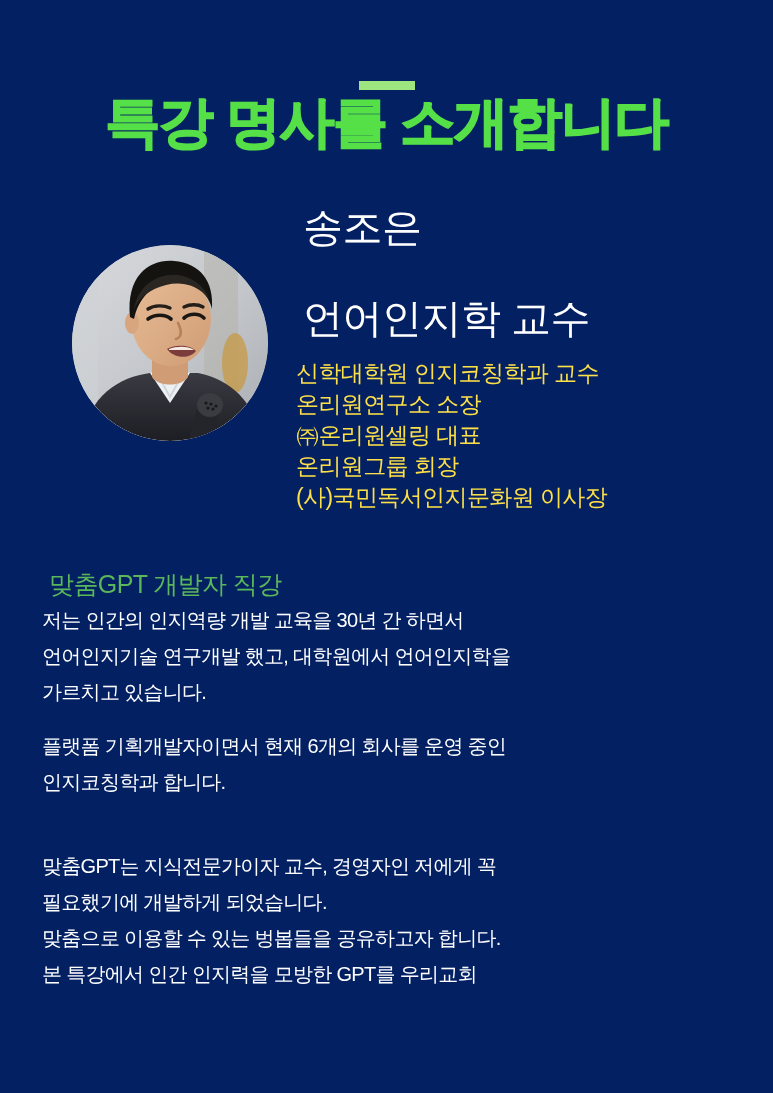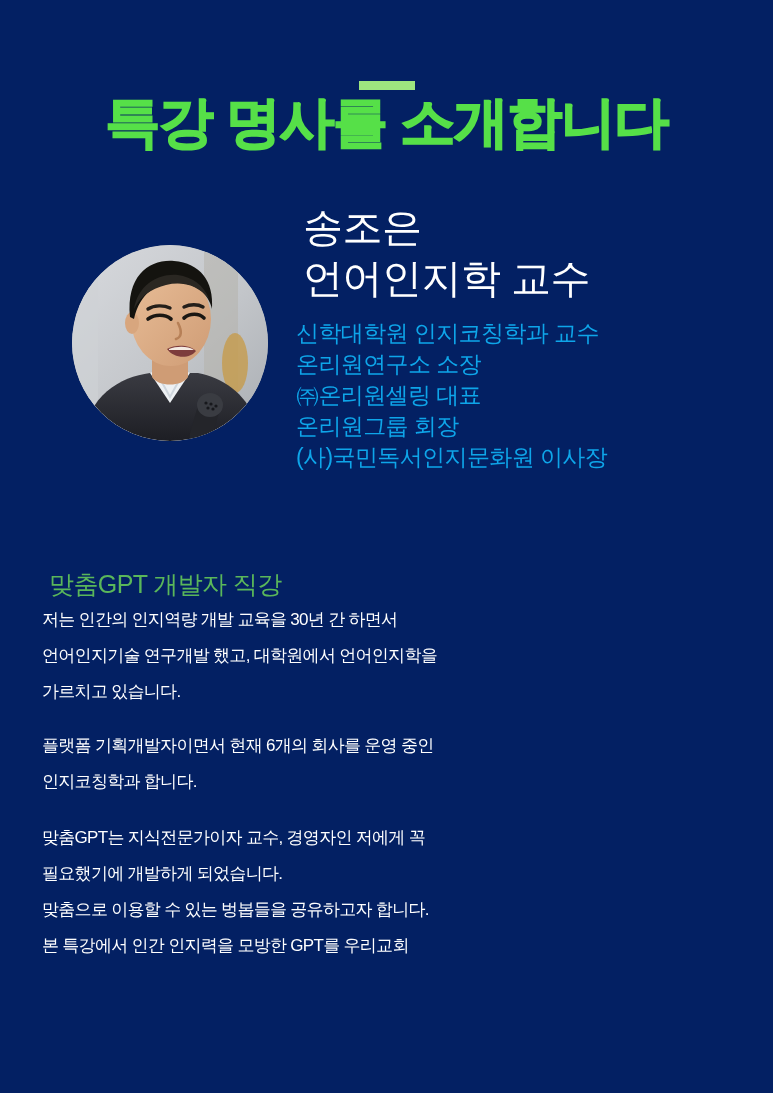--- a/index.html
+++ b/index.html
@@ -84,28 +84,29 @@
     letter-spacing: -0.5px;
     padding-left: 7px;
   }
   .speaker-role {
     color: #ffffff;
     font-size: 40px;
     line-height: 52px;
     font-weight: 400;
     letter-spacing: -0.5px;
     padding-left: 7px;
+    margin-top: 40px;
   }
   .credentials {
     margin-top: 14px;
     list-style: none;
     padding: 0;
   }
   .credentials li {
-    color: #0ea5e9;
+    color: #fde047;
     font-size: 23px;
     line-height: 31px;
     font-weight: 400;
     letter-spacing: -0.6px;
     white-space: nowrap;
   }
 
   
   .body-copy {
     position: absolute;
@@ -116,21 +117,21 @@
   .kicker {
     color: #5ab75a;
     font-size: 25px;
     line-height: 36px;
     font-weight: 400;
     letter-spacing: -0.6px;
     padding-left: 7px;
   }
   .para {
     color: #ffffff;
-    font-size: 17px;
+    font-size: 20px;
     line-height: 36px;
     font-weight: 400;
     letter-spacing: -0.7px;
     margin-top: 18px;
   }
   .para.tight {
     margin-top: 0;
   }
   .para .line {
     display: block;
@@ -232,21 +233,21 @@
     <span class="line">저는 인간의 인지역량 개발 교육을 30년 간 하면서</span>
     <span class="line">언어인지기술 연구개발 했고, 대학원에서 언어인지학을</span>
     <span class="line">가르치고 있습니다.</span>
   </div>
 
   <div class="para" style="">
     <span class="line">플랫폼 기획개발자이면서 현재 6개의 회사를 운영 중인</span>
     <span class="line">인지코칭학과 합니다.</span>
   </div>
 
-  <div class="para" style="margin-top:20px">
+  <div class="para" style="margin-top:48px">
     <span class="line">맞춤GPT는 지식전문가이자 교수, 경영자인 저에게 꼭</span>
     <span class="line">필요했기에 개발하게 되었습니다.</span>
   </div>
 
   <div class="para tight">
     <span class="line">맞춤으로 이용할 수 있는 벙봅들을 공유하고자 합니다.</span>
     <span class="line">본 특강에서 인간 인지력을 모방한 GPT를  우리교회</span>
   </div>
 
 </div>

